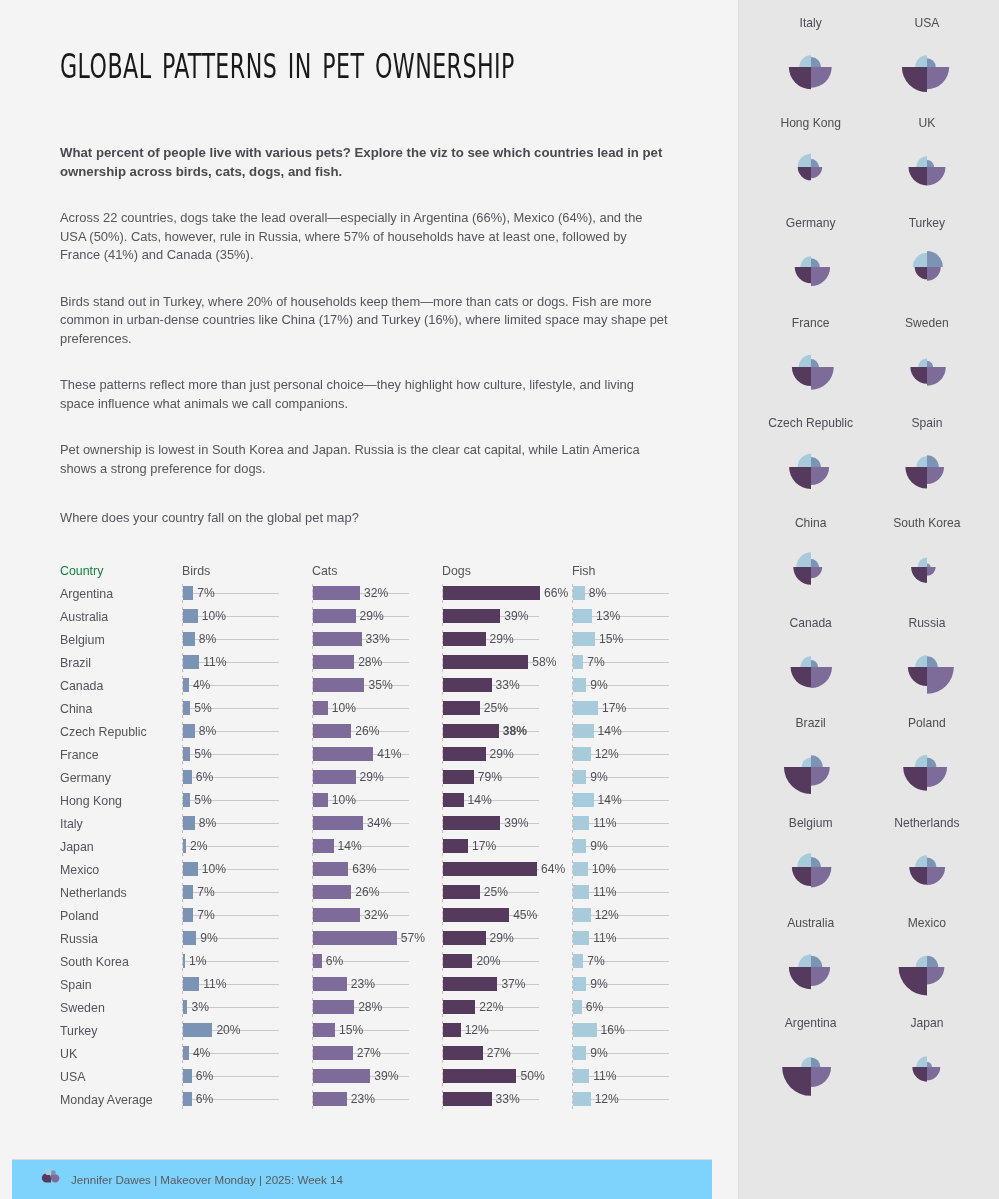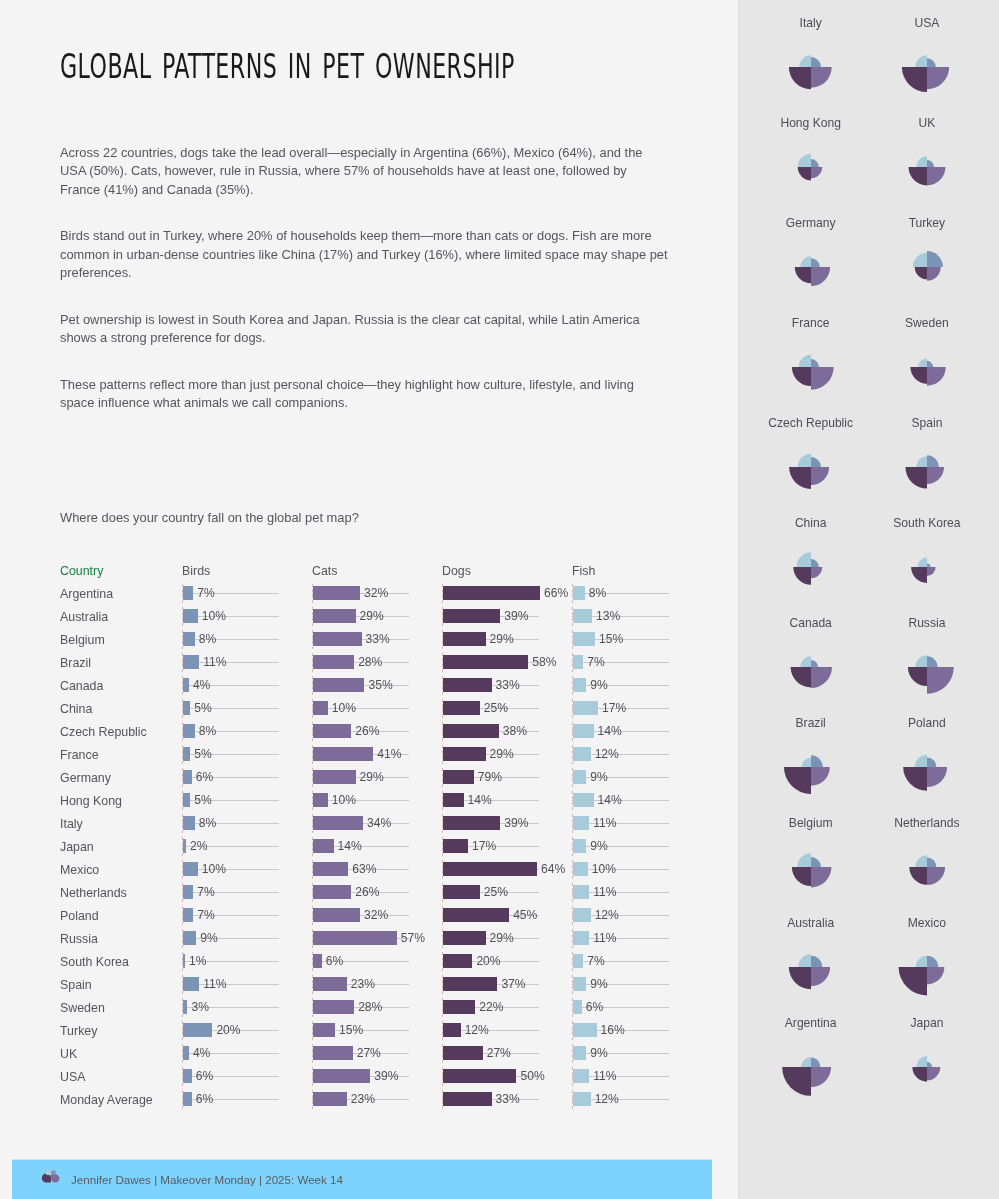--- a/index.html
+++ b/index.html
@@ -121,24 +121,25 @@
 </head>
 <body>
 
 <div id="root">
 
   <div class="left">
 
     <div class="title">Global Patterns in Pet Ownership</div>
 
     <div class="intro">
+      <div class="lead">What percent of people live with various pets? Explore the viz to see which countries lead in pet ownership across birds, cats, dogs, and fish.</div>
       <div class="para">Across 22 countries, dogs take the lead overall—especially in Argentina (66%), Mexico (64%), and the USA (50%). Cats, however, rule in Russia, where 57% of households have at least one, followed by France (41%) and Canada (35%).</div>
       <div class="para">Birds stand out in Turkey, where 20% of households keep them—more than cats or dogs. Fish are more common in urban-dense countries like China (17%) and Turkey (16%), where limited space may shape pet preferences.</div>
+      <div class="para">These patterns reflect more than just personal choice—they highlight how culture, lifestyle, and living space influence what animals we call companions.</div>
       <div class="para">Pet ownership is lowest in South Korea and Japan. Russia is the clear cat capital, while Latin America shows a strong preference for dogs.</div>
-      <div class="para">These patterns reflect more than just personal choice—they highlight how culture, lifestyle, and living space influence what animals we call companions.</div>
     </div>
 
     <div class="question">Where does your country fall on the global pet map?</div>
 
     <div class="table">
       <div class="thead">
         <div class="c-country">Country</div>
         <div class="c-metric">Birds</div>
         <div class="c-metric">Cats</div>
         <div class="c-metric">Dogs</div>
@@ -318,21 +319,21 @@
             <div class="c-metric">
               <div class="gridline"></div>
               <div class="tick"></div>
               <div class="bar" style="width: 38.2121px; background: rgb(125, 107, 153);"></div>
               <div class="val" style="left: 39.2121px;">26%</div>
             </div>
             <div class="c-metric">
               <div class="gridline"></div>
               <div class="tick"></div>
               <div class="bar" style="width: 55.8485px; background: rgb(86, 58, 94);"></div>
-              <div class="val" style="left: 56.8485px;">38%</div>
+              <div class="val" style="left: 56.8485px; font-weight: bold;">38%</div>
             </div>
             <div class="c-metric">
               <div class="gridline"></div>
               <div class="tick"></div>
               <div class="bar" style="width: 20.5758px; background: rgb(168, 203, 220);"></div>
               <div class="val" style="left: 21.5758px;">14%</div>
             </div>
           </div>
           <div class="trow">
             <div class="c-country">France</div>

